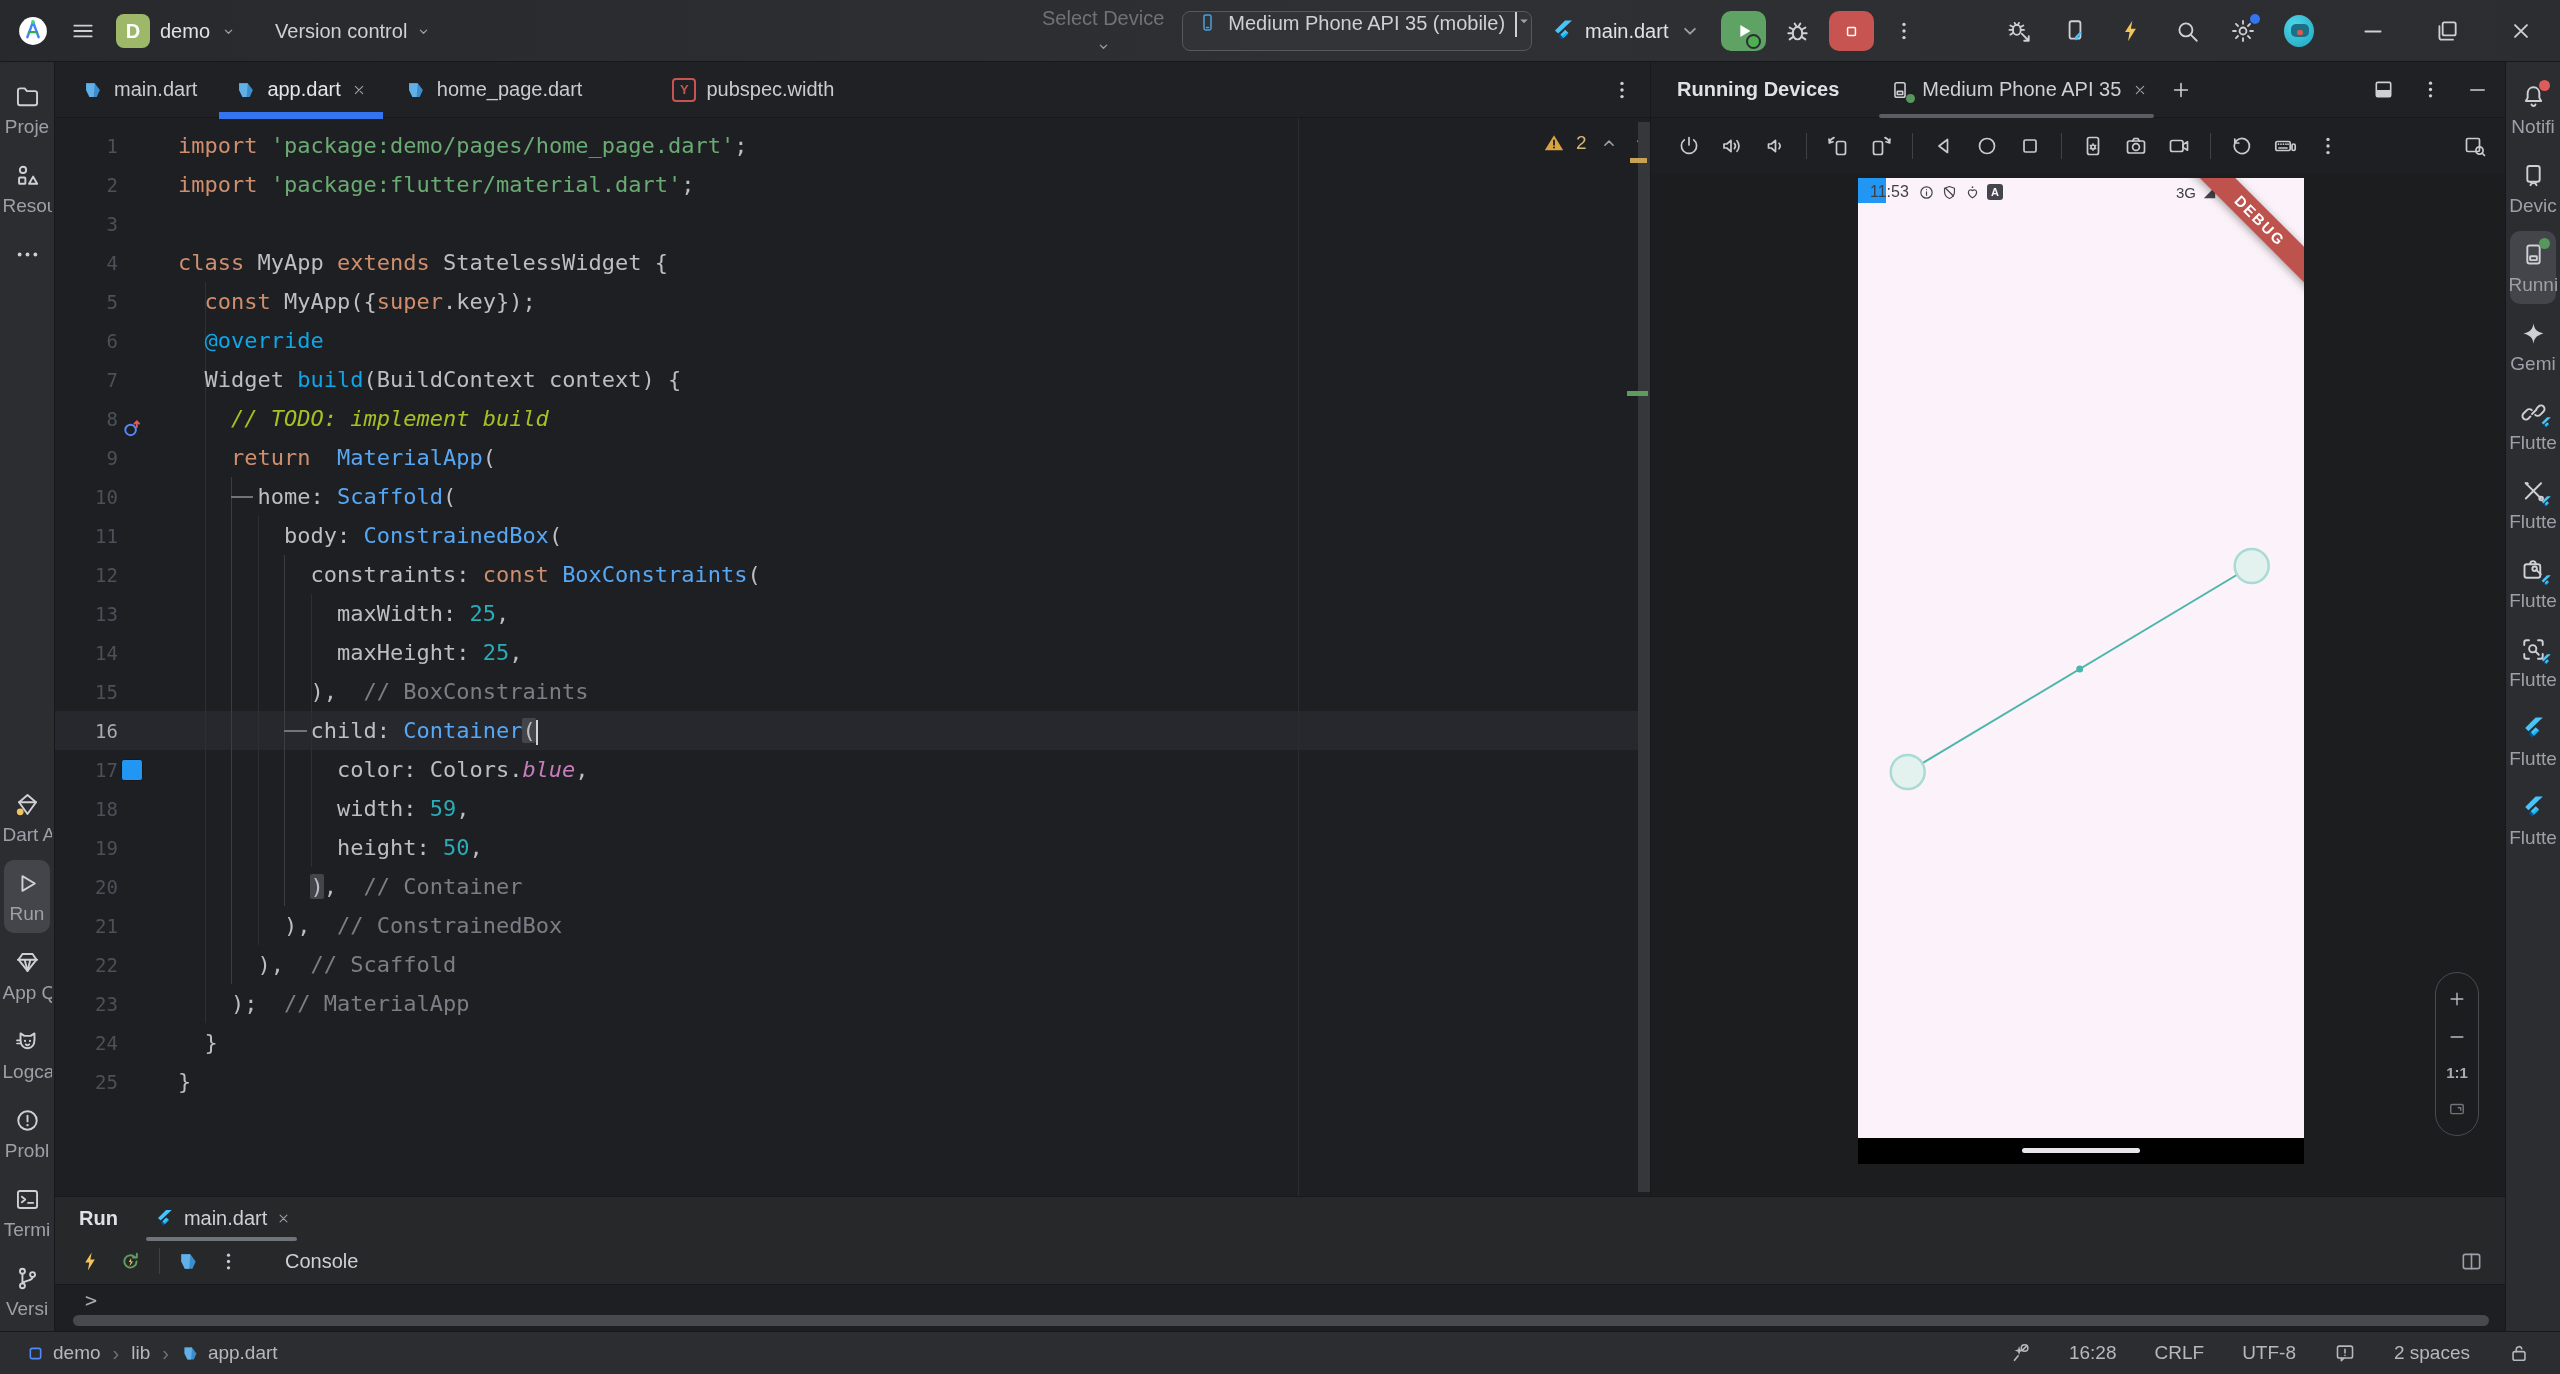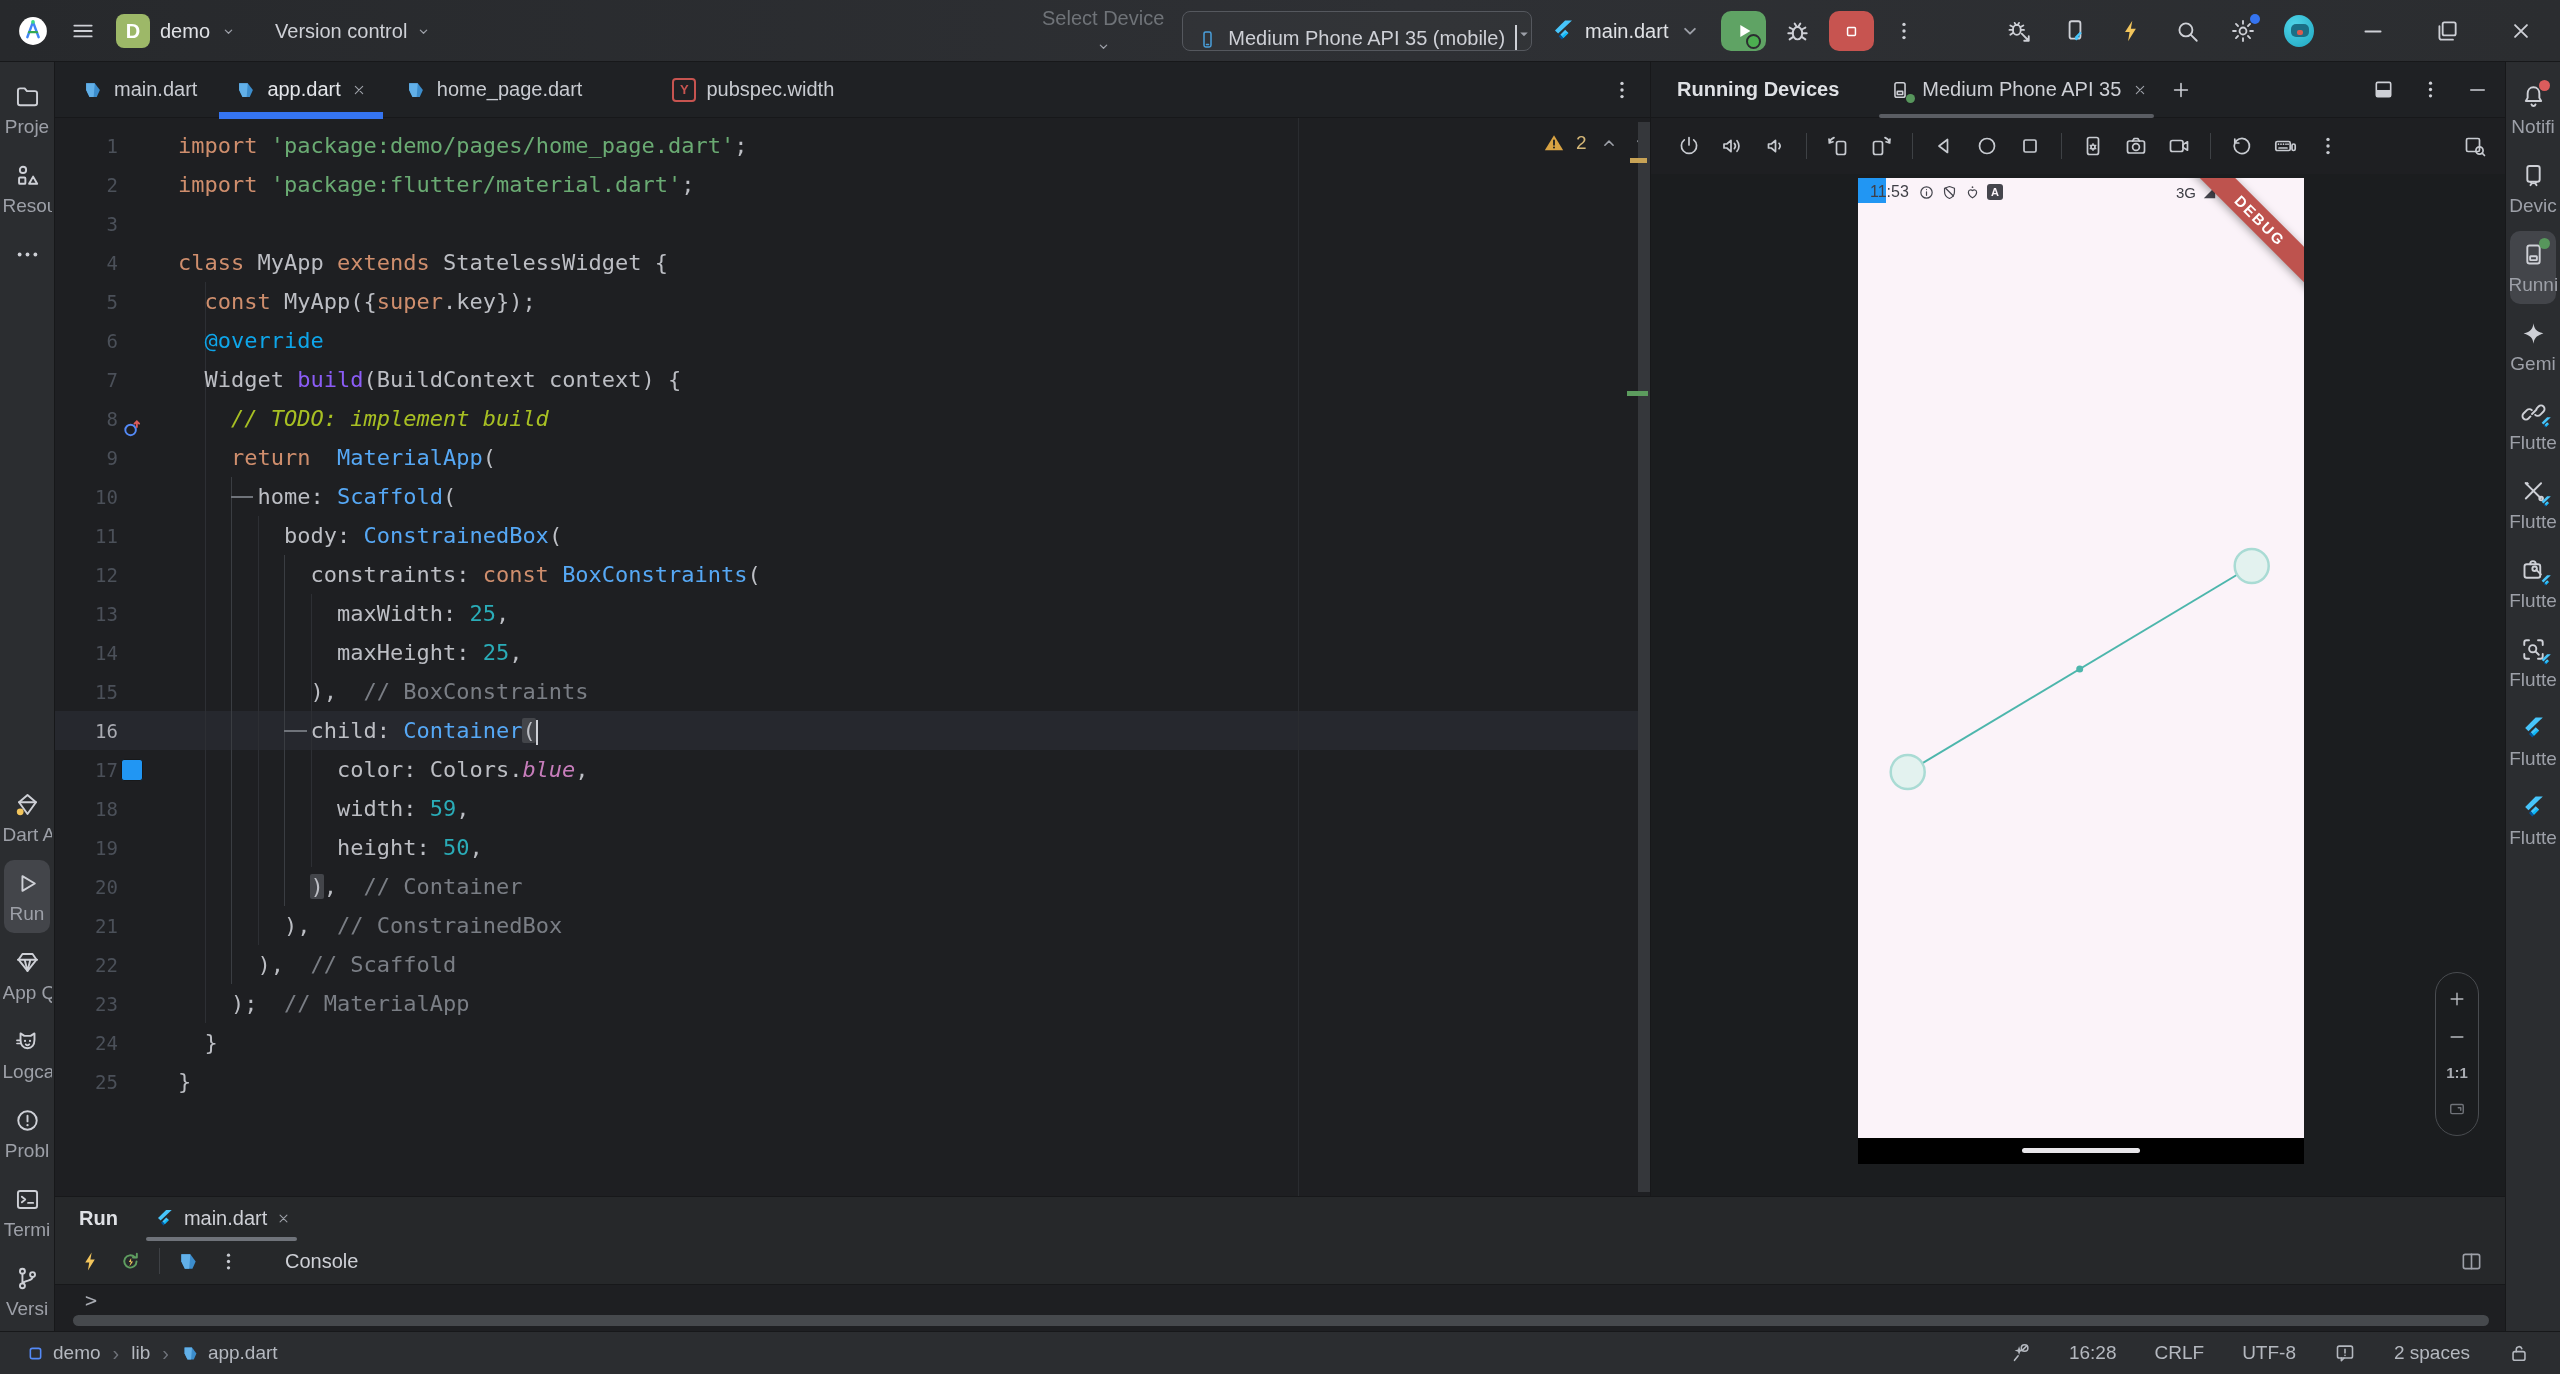--- a/index.html
+++ b/index.html
@@ -13,21 +13,21 @@
   .tb-left{position:absolute;left:16px;top:0;height:62px;display:flex;align-items:center;gap:20px;}
   .as-logo .ic{width:34px;height:34px;}
   .menu-btn{color:#CED0D6;}.menu-btn .ic{width:26px;height:26px;}
   .proj-chip{display:flex;align-items:center;gap:10px;cursor:default;}
   .d-badge{width:34px;height:34px;border-radius:8px;background:#9DB868;color:#FFFFFF;font-weight:700;font-size:20px;display:flex;align-items:center;justify-content:center;}
   .proj-name{color:#DFE1E5;font-size:20px;}
   .chev{color:#9DA0A8;}.chev .ic{width:17px;height:17px;}
   .vcs-chip{display:flex;align-items:center;gap:8px;color:#CED0D6;font-size:20px;margin-left:18px;}
   .tb-center{position:absolute;left:1042px;top:0;height:62px;display:flex;align-items:center;gap:18px;}
   .sel-dev{display:flex;align-items:center;gap:8px;color:#6F7378;font-size:20px;flex-direction:column;}
-  .combo{height:38px;border:1px solid #55585E;border-radius:8px;display:flex;align-items:flex-end;gap:10px;padding:0 14px;color:#CED0D6;font-size:20px;background:rgba(255,255,255,0.02);}
+  .combo{height:38px;border:1px solid #55585E;border-radius:8px;display:flex;align-items:flex-start;gap:10px;padding:0 14px;color:#CED0D6;font-size:20px;background:rgba(255,255,255,0.02);}
   .combo .dev-ic{color:#4AA0DC;}.combo .dev-ic .ic{width:21px;height:21px;}
   .combo .caret{color:#9DA0A8;}.combo .caret .ic{width:18px;height:18px;}
   .runcfg{display:flex;align-items:center;gap:9px;color:#DFE1E5;font-size:20px;}
   .runcfg .ic{width:26px;height:26px;}
   .btn-run{width:45px;height:40px;border-radius:10px;background:#5FA364;position:relative;}
   .btn-run .ic{width:22px;height:22px;}
   .run-dot{position:absolute;right:5px;bottom:2px;width:11px;height:11px;border-radius:50%;background:#4CAF50;border:2px solid #2B2D30;}
   .btn-bug{color:#CED0D6;}.btn-bug .ic{width:27px;height:27px;}
   .btn-stop{width:45px;height:40px;border-radius:10px;background:#C75450;}
   .btn-stop .ic{width:21px;height:21px;}
@@ -68,21 +68,21 @@
   .yaml-badge{width:20px;height:20px;border:2px solid #C75450;border-radius:4px;color:#C75450;font-size:13px;font-weight:700;display:flex;align-items:center;justify-content:center;}
   .tab-more{margin-left:auto;margin-right:16px;color:#CED0D6;}.tab-more .ic{width:24px;height:24px;}
 
   #code{position:absolute;top:56px;left:0;right:0;bottom:0;overflow:hidden;}
   .cur-line{position:absolute;left:0;top:593px;height:39px;right:12px;background:#26282E;}
   #lines{position:absolute;left:0;top:8px;right:0;font-family:"DejaVu Sans Mono","Liberation Mono",monospace;}
   .cline{height:39px;line-height:39px;white-space:pre;font-size:22px;}
   .lnum{display:inline-block;width:63px;text-align:right;font-size:19px;color:#4B5059;}
   .lnum.act{color:#A9ABB2;}
   .lcode{padding-left:60px;}
-  .tk-kw{color:#CF8E6D;} .tk-str{color:#6AAB73;} .tk-cls{color:#56A8F5;} .tk-fn{color:#8b5cf6;}
+  .tk-kw{color:#CF8E6D;} .tk-str{color:#6AAB73;} .tk-cls{color:#56A8F5;} .tk-fn{color:#0ea5e9;}
   .tk-num{color:#2AACB8;} .tk-cmt{color:#7A7E85;} .tk-todo{color:#A8C023;font-style:italic;}
   .tk-ann{color:#0ea5e9;} .tk-fld{color:#C77DBB;font-style:italic;} .tk-pl{color:#BCBEC4;}
   .tk-brk{color:#BCBEC4;background:#43454A;border-radius:2px;}
   .caret{display:inline-block;width:2px;height:25px;background:#CED0D6;vertical-align:middle;}
   .guide{position:absolute;width:1px;background:#2D2F34;}
   .guide.hl{background:#3A3D42;}
   .conn{position:absolute;height:2px;background:#6F737A;}
   .g-ovr{position:absolute;left:66px;top:299px;}
   .g-ovr .ic{width:23px;height:23px;}
   .g-swatch{position:absolute;left:66px;top:641px;width:20px;height:20px;border-radius:3px;border:1px solid #17181A;}

